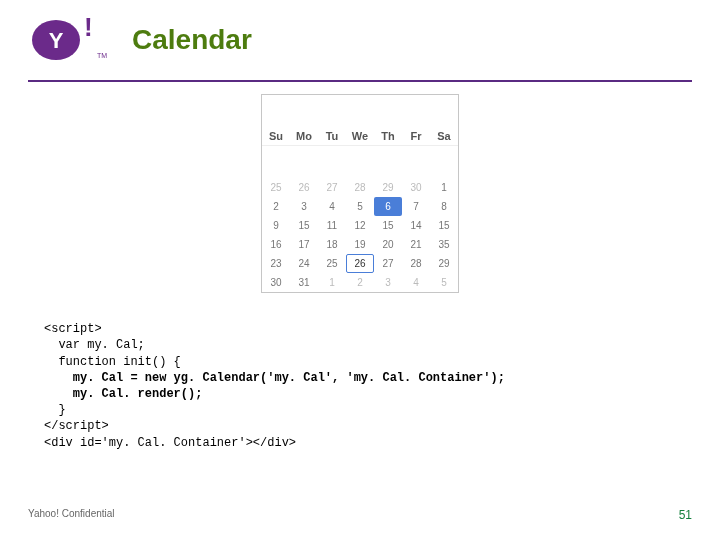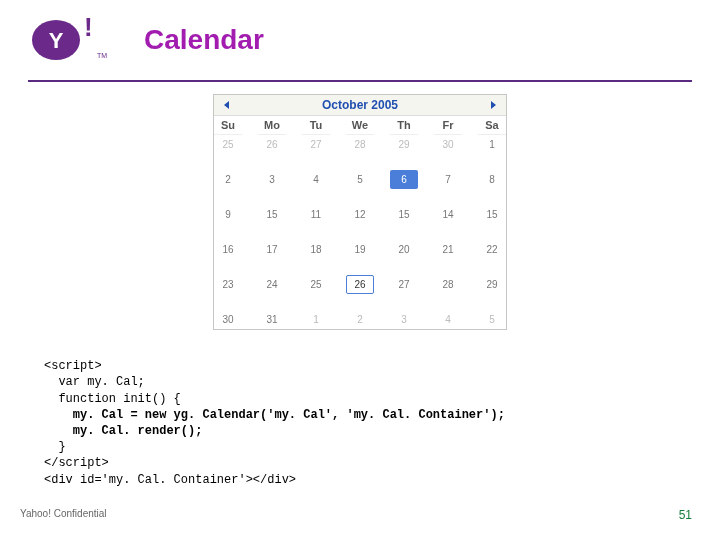--- a/index.html
+++ b/index.html
@@ -17,22 +17,22 @@
     padding: 14px 0 10px 26px;
   }
   .logo {
     width: 90px;
     height: 52px;
     position: relative;
   }
   .title {
     font-size: 28px;
     font-weight: bold;
-    color: #a21caf;
-    margin-left: 28px;
+    color: #4d7c0f;
+    margin-left: 16px;
   }
   .divider {
     margin: 4px 28px 0 28px;
     border: none;
     border-top: 2px solid #5a2a82;
   }
   .calendar-wrap {
     display: flex;
     justify-content: center;
     margin-top: 12px;
@@ -59,21 +59,22 @@
     justify-content: center;
   }
   .cal-title {
     color: #2050b0;
     font-weight: bold;
     font-size: 12px;
   }
   .cal-grid {
     display: grid;
     grid-template-columns: repeat(7, 28px);
-    gap: 16px;
+    gap: 0;
+    margin-top: 32px;
   }
   .cal-head {
     text-align: center;
     padding: 3px 0;
     font-weight: bold;
     font-size: 11px;
     color: #555;
     background: #fff;
     border-bottom: 1px solid #eee;
   }
@@ -100,21 +101,21 @@
     font-family: "Courier New", monospace;
     font-size: 12px;
     line-height: 1.35;
     color: #000;
     white-space: pre;
   }
   .code-line.bold { font-weight: bold; }
   .footer {
     position: absolute;
     bottom: 18px;
-    left: 20px;
+    left: 28px;
     right: 28px;
     display: flex;
     justify-content: space-between;
     font-size: 10px;
     color: #666;
   }
   .pagenum { color: #15803d; font-size: 12px; }
 </style>
 </head>
 <body>
@@ -127,33 +128,20 @@
       <text x="58" y="22" font-family="Arial" font-size="26" font-weight="bold" fill="#6b2a8a">!</text>
       <text x="71" y="44" font-family="Arial" font-size="7" fill="#6b2a8a">TM</text>
     </svg>
   </div>
   <div class="title">Calendar</div>
 </div>
 <hr class="divider">
 
 <div class="calendar-wrap">
   <div class="calendar">
-    <div class="cal-nav">
-      <span class="cal-arrow">
-        <svg width="10" height="10" viewBox="0 0 10 10">
-            <polygon points="7,1 2,5 7,9" fill="#2050b0"></polygon>
-          </svg>
-      </span>
-      <span class="cal-title">October 2005</span>
-      <span class="cal-arrow">
-        <svg width="10" height="10" viewBox="0 0 10 10">
-            <polygon points="3,1 8,5 3,9" fill="#2050b0"></polygon>
-          </svg>
-      </span>
-    </div>
     <div class="cal-grid" id="cal-headers">
         <div class="cal-head">Su</div>
         <div class="cal-head">Mo</div>
         <div class="cal-head">Tu</div>
         <div class="cal-head">We</div>
         <div class="cal-head">Th</div>
         <div class="cal-head">Fr</div>
         <div class="cal-head">Sa</div>
       </div>
     <div class="cal-grid" id="cal-cells">
@@ -177,21 +165,21 @@
         <div class="cal-cell">12</div>
         <div class="cal-cell">15</div>
         <div class="cal-cell">14</div>
         <div class="cal-cell">15</div>
         <div class="cal-cell">16</div>
         <div class="cal-cell">17</div>
         <div class="cal-cell">18</div>
         <div class="cal-cell">19</div>
         <div class="cal-cell">20</div>
         <div class="cal-cell">21</div>
-        <div class="cal-cell">22</div>
+        <div class="cal-cell">35</div>
         <div class="cal-cell">23</div>
         <div class="cal-cell">24</div>
         <div class="cal-cell">25</div>
         <div class="cal-cell selB">26</div>
         <div class="cal-cell">27</div>
         <div class="cal-cell">28</div>
         <div class="cal-cell">29</div>
         <div class="cal-cell">30</div>
         <div class="cal-cell">31</div>
         <div class="cal-cell oom">1</div>

